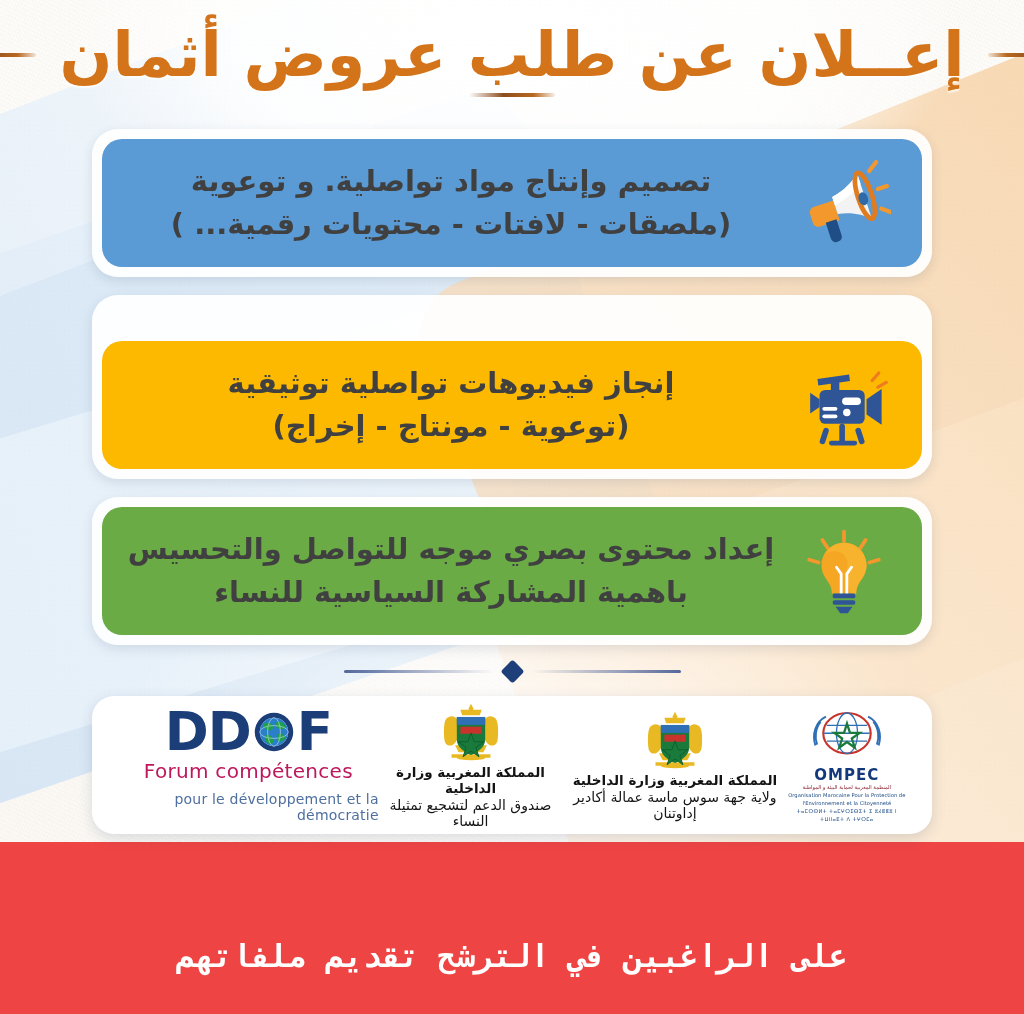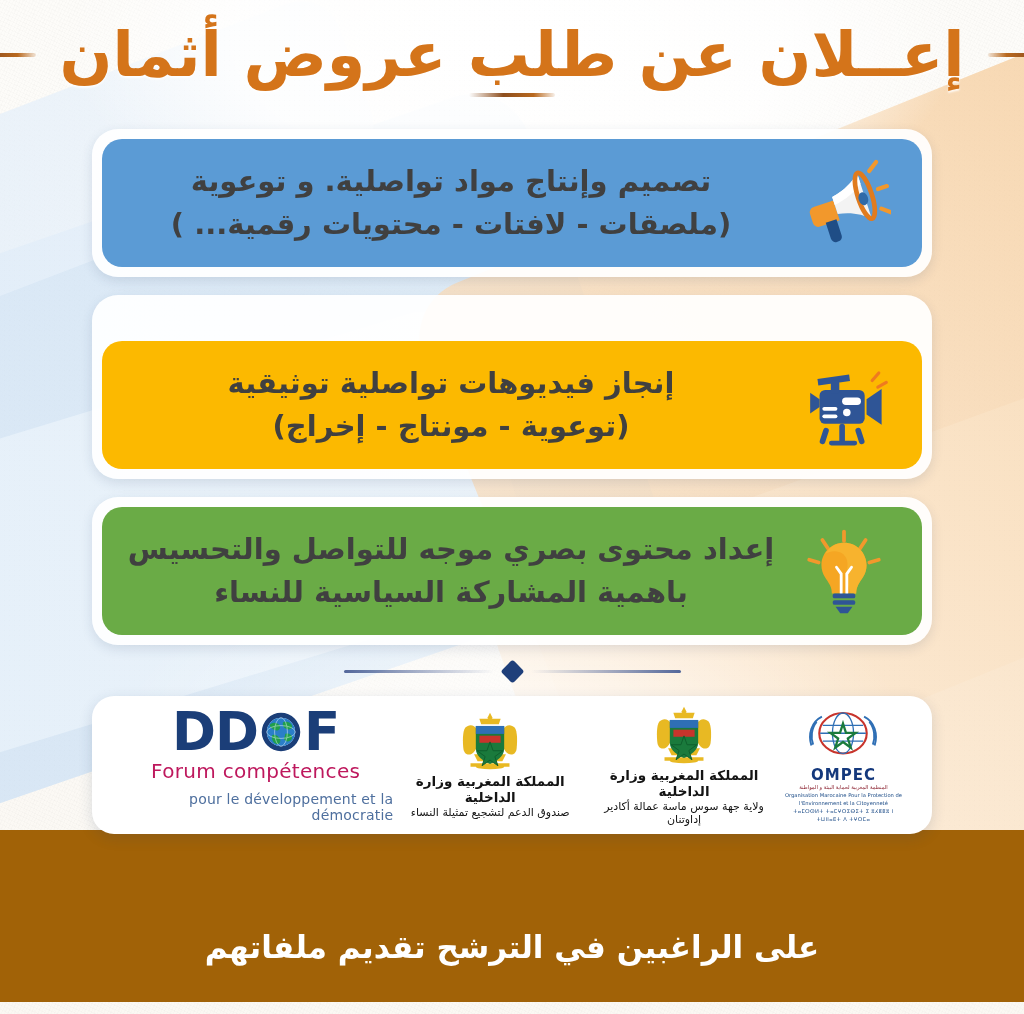--- a/index.html
+++ b/index.html
@@ -131,33 +131,34 @@
     padding:0 26px; box-shadow:0 4px 14px rgba(40,60,100,.16);
   }
   .logo{ display:flex; flex-direction:column; align-items:center; justify-content:center; }
   .logo-emblem{ display:block; }
   .logo-name{ font-size:15px; font-weight:bold; color:#14387c; letter-spacing:1px; margin-top:2px; }
   .logo-sub{ font-size:5.2px; color:#8b2230; line-height:1.5; text-align:center; max-width:132px; direction:rtl; }
   .logo-sub.fr{ color:#1a4a86; direction:ltr; }
   .logo-sub.tif{ color:#1a4a86; direction:ltr; letter-spacing:.4px; }
   .min-txt{ text-align:center; direction:rtl; margin-top:1px; }
   .min-l1{ font-size:13.5px; color:#141414; font-weight:bold; }
-  .min-l2{ font-size:11px; color:#141414; margin-top:1px; }
+  .min-l2{ font-size:14px; color:#141414; margin-top:1px; }
   .fcdd{ display:flex; flex-direction:column; align-items:center; }
   .fcdd-word{ display:flex; align-items:center; font-size:53px; font-weight:bold; color:#1b3e78; letter-spacing:-1px; line-height:.95; }
   .fcdd-globe{ margin:0 1px; }
   .fcdd-sub1{ font-size:20px; color:#be185d; margin-top:2px; letter-spacing:.3px; }
   .fcdd-sub2{ font-size:14px; color:#4e6f9e; letter-spacing:.2px; margin-top:8px; }
 
   
   .footer{
-    position:absolute; left:0; right:0; bottom:12px; height:172px;
-    background:#a16207; z-index:4;
+    position:absolute; left:0; right:0; bottom:0; height:172px;
+    background:#ef4444; z-index:4;
     display:flex; flex-direction:column; align-items:center; justify-content:flex-end;
     padding-bottom:30px;
+    font-family:Liberation Mono, monospace;
   }
   .footer-line{
     color:#ffffff; font-size:31px; font-weight:bold; direction:rtl; text-align:center;
     line-height:1.62;
   }
 </style>
 </head>
 <body>
 
 <div class="poster">

